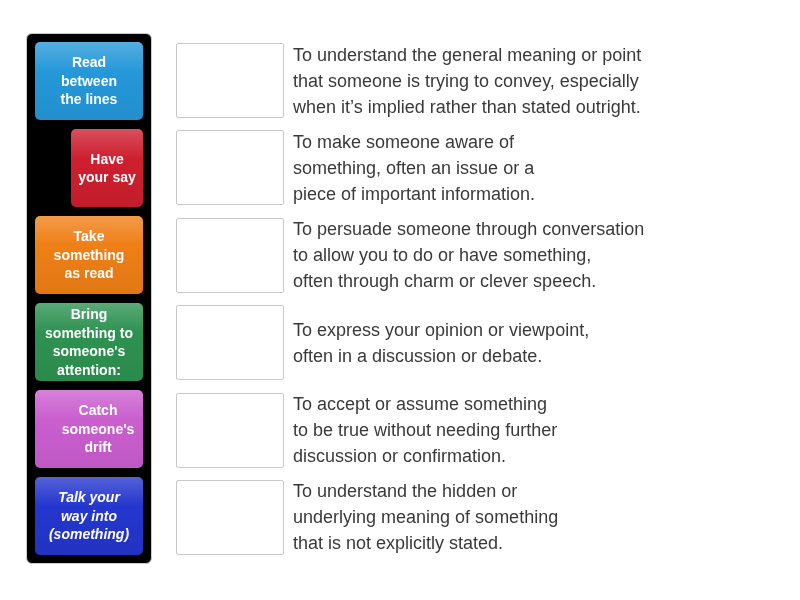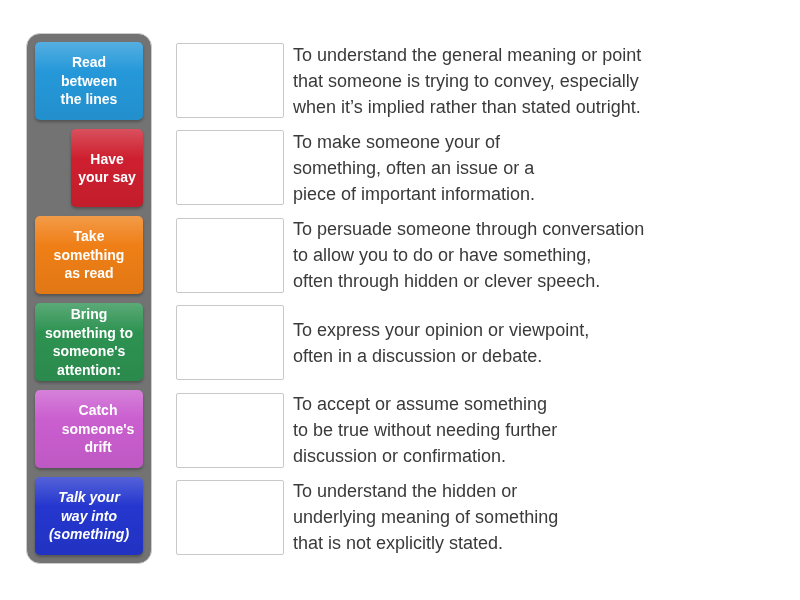--- a/index.html
+++ b/index.html
@@ -18,23 +18,23 @@
     background: #ffffff;
   }
   
   .cards-panel {
     position: absolute;
     left: 26px;
     top: 33px;
     width: 126px;
     height: 531px;
     box-sizing: border-box;
-    background: #737373;
+    background: #000000;
     border: 1px solid #cccccc;
-    border-radius: 14px;
+    border-radius: 6px;
     display: flex;
     flex-direction: column;
     justify-content: space-between;
     padding: 8px 8px;
   }
   .card {
     height: 78px;
     border-radius: 5px;
     display: flex;
     align-items: center;
@@ -121,26 +121,26 @@
     <div class="slot"></div>
     <div class="slot"></div>
     <div class="slot"></div>
     <div class="slot"></div>
   </div>
 
   <div class="defs-col">
     <div class="definition">To understand the general meaning or point
 that someone is trying to convey, especially
 when it’s implied rather than stated outright.</div>
-    <div class="definition">To make someone your of
+    <div class="definition">To make someone aware of
 something, often an issue or a
 piece of important information.</div>
     <div class="definition">To persuade someone through conversation
 to allow you to do or have something,
-often through hidden or clever speech.</div>
+often through charm or clever speech.</div>
     <div class="definition">To express your opinion or viewpoint,
 often in a discussion or debate.</div>
     <div class="definition">To accept or assume something
 to be true without needing further
 discussion or confirmation.</div>
     <div class="definition">To understand the hidden or
 underlying meaning of something
 that is not explicitly stated.</div>
   </div>
 

